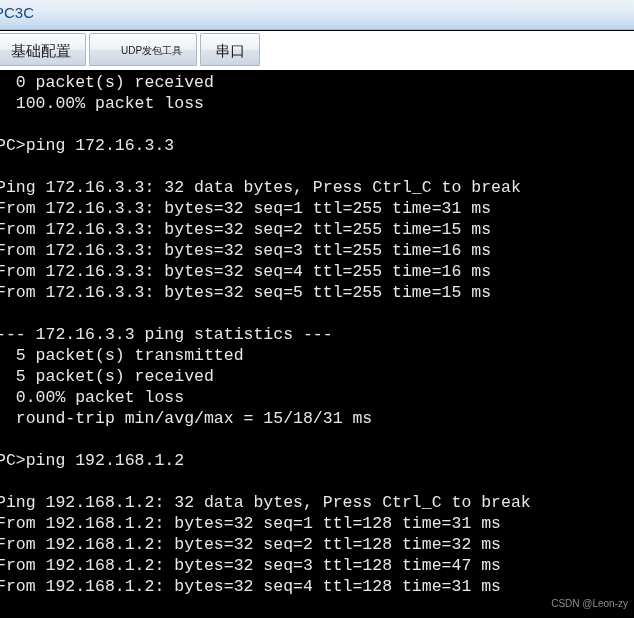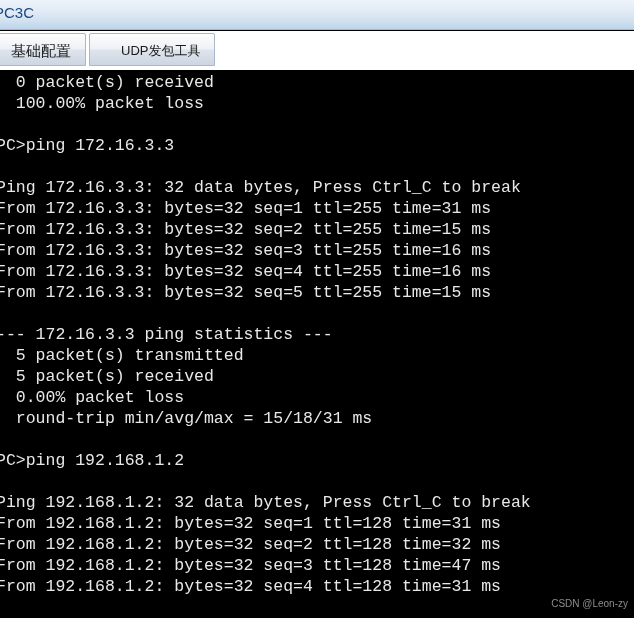--- a/index.html
+++ b/index.html
@@ -73,21 +73,21 @@
     white-space: nowrap;
     background: linear-gradient(to bottom, #fdfdfe 0%, #eef1f5 48%, #dde4ec 52%, #ccd6e2 100%);
     font-family: "Liberation Sans", sans-serif;
   }
   .tab.selected {
     background: linear-gradient(to bottom, #ffffff 0%, #fbfcfd 55%, #f3f6f9 100%);
     border-color: #a9b7c6;
     color: #2a2a2a;
   }
   .tab.small {
-    font-size: 13px;
+    font-size: 10px;
     padding-left: 31px;
   }
 
   
   .console {
     position: absolute;
     left: 0;
     top: 70px;
     width: 634px;
     height: 553px;
@@ -125,20 +125,21 @@
 <div class="app-window">
 
   <div class="title-bar">
     <div class="title-text">PC3C</div>
   </div>
 
   <div class="tab-strip">
     <div class="tab-row">
         <div class="tab">基础配置</div>
         <div class="tab small">UDP发包工具</div>
+        <div class="tab">串口</div>
       </div>
   </div>
 
   <div class="console">
     <div class="console-inner">
         <div class="line">  0 packet(s) received</div>
         <div class="line">  100.00% packet loss</div>
         <div class="line"></div>
         <div class="line">PC&gt;ping 172.16.3.3</div>
         <div class="line"></div>

